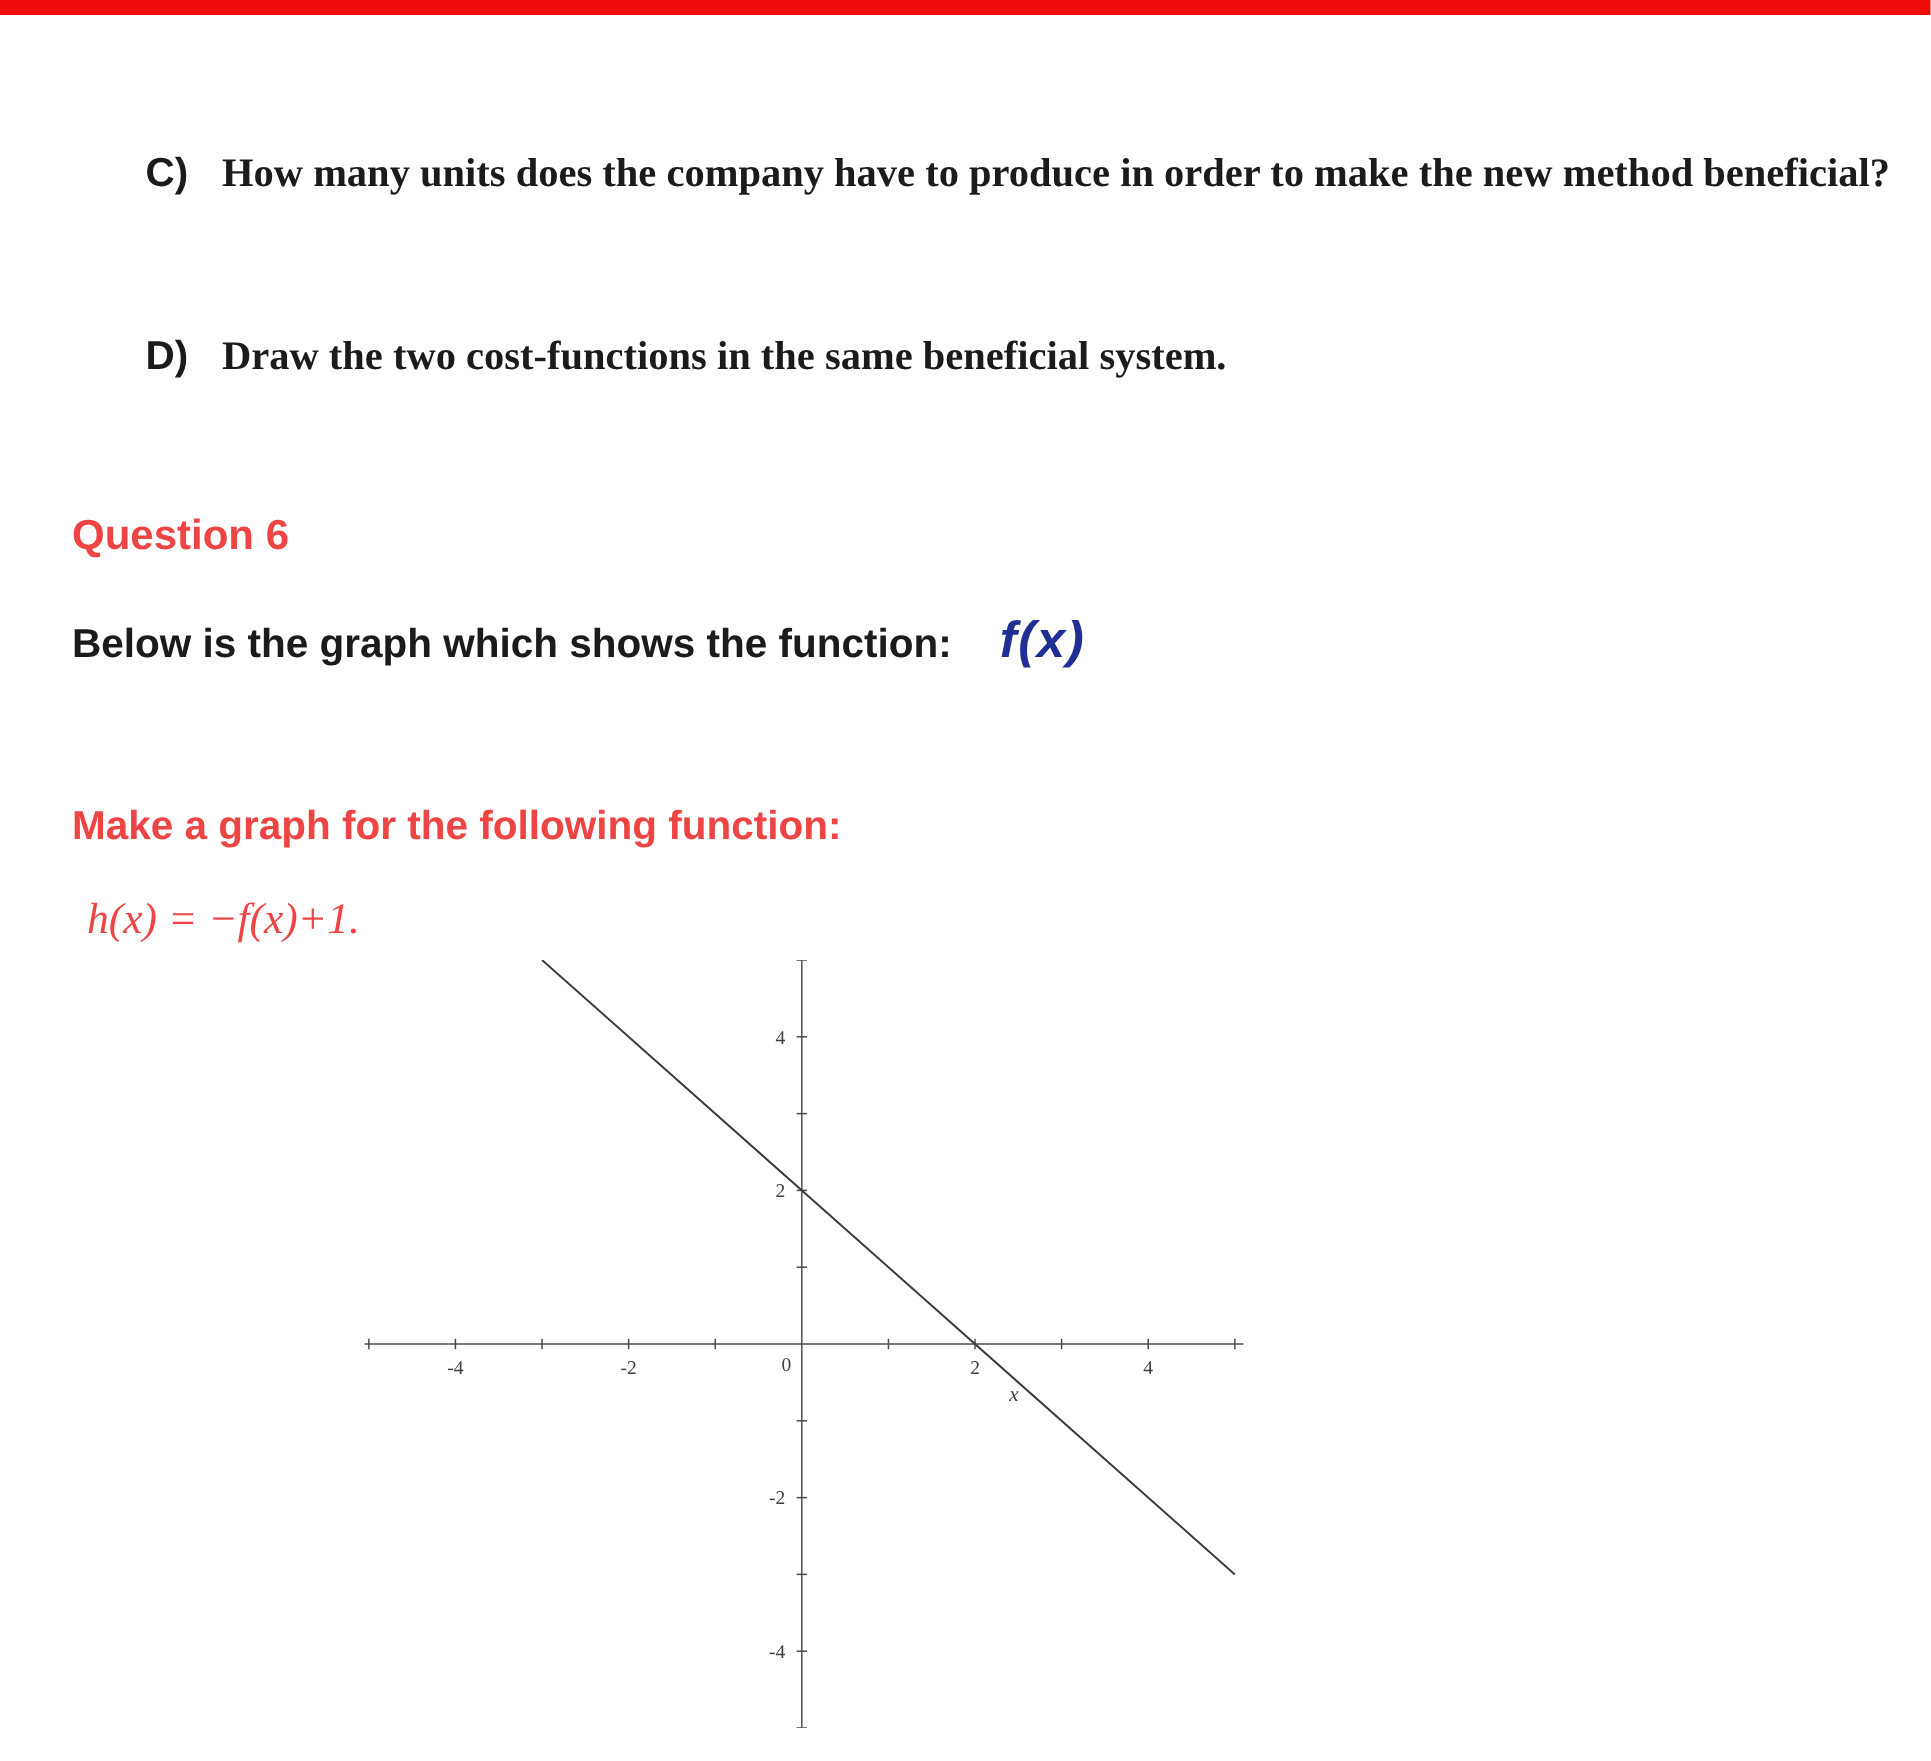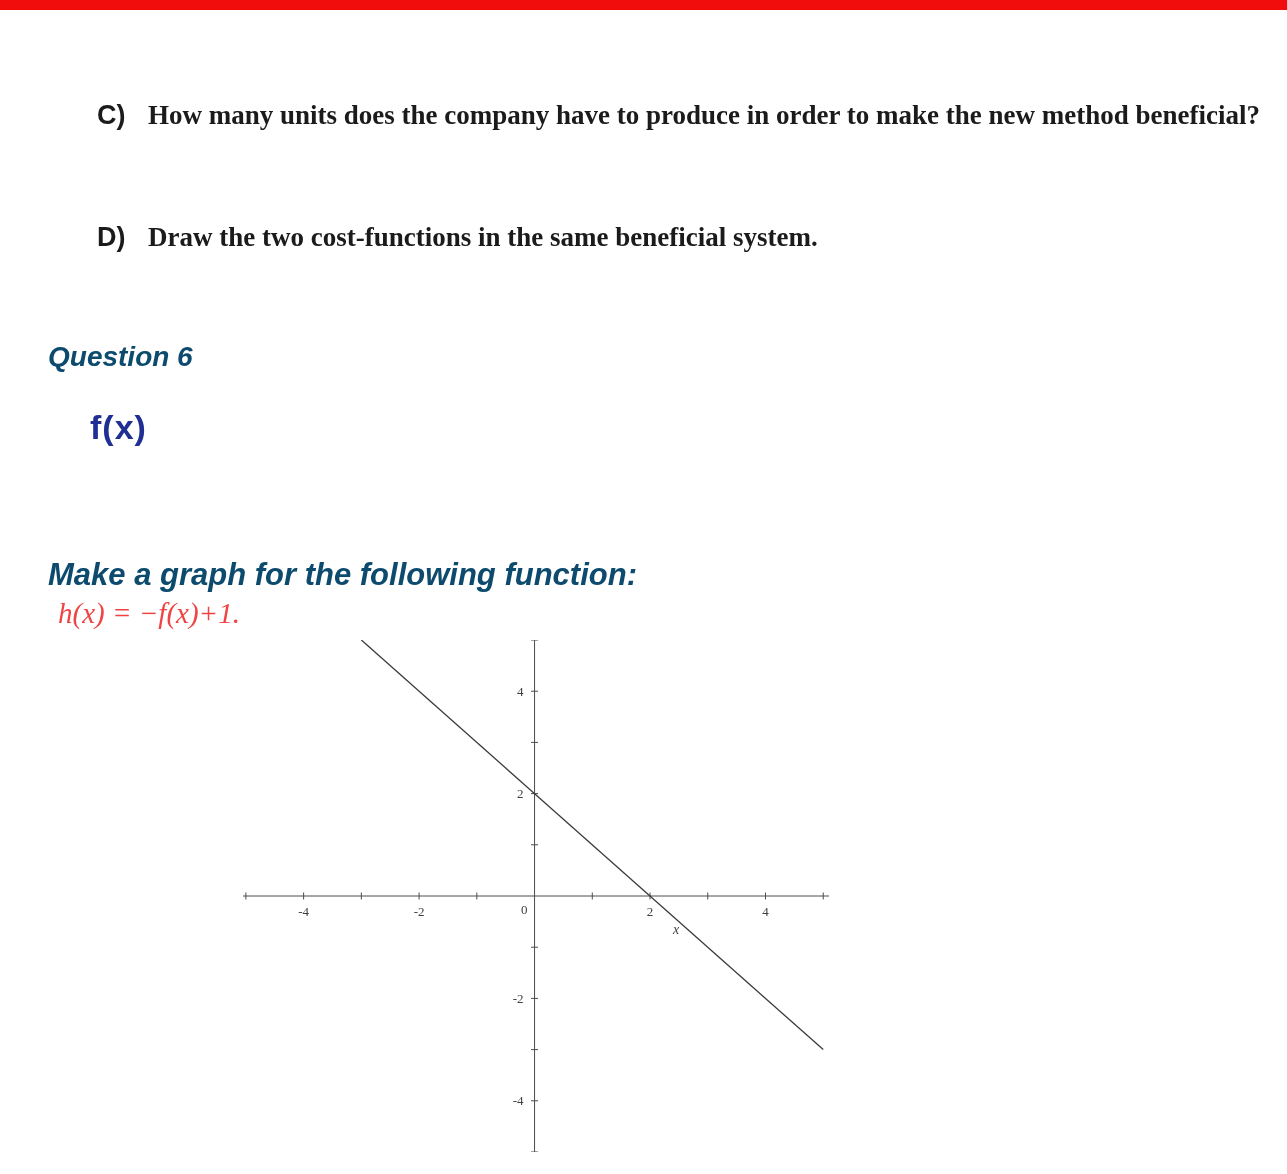--- a/index.html
+++ b/index.html
@@ -19,34 +19,34 @@
     font-weight: bold;
     font-size: 27px;
     line-height: 41px;
     color: #1b1b1b;
   }
   .qlabel { flex: 0 0 51px; }
   .qtext { width: 1115px; font-family: Liberation Serif, serif; }
   .heading {
     font-weight: bold;
     font-size: 28px;
-    color: #0c4a6e;
-    font-style: italic;
+    color: #ef4444;
   }
   .introline {
     display: flex;
     align-items: baseline;
     font-weight: bold;
     font-size: 27px;
   }
   .fname {
     font-family: "Liberation Sans", sans-serif;
     font-weight: bold;
+    font-style: italic;
     font-size: 34px;
-    margin-left: 42px;
+    margin-left: 32px;
     letter-spacing: 1px;
   }
   .formula {
     font-family: "Liberation Serif", serif;
     font-style: italic;
     font-size: 29px;
     color: #ef4444;
   }
   svg text {
     font-family: "Liberation Serif", serif;
@@ -65,24 +65,25 @@
 </div>
 
 <div class="abs qitem" style="left:97px; top:217px;">
   <span class="qlabel">D)</span>
   <span class="qtext">Draw the two cost-functions in the same beneficial system.</span>
 </div>
 
 <div class="abs heading" style="left:48px; top:341px;">Question 6</div>
 
 <div class="abs introline" style="left:48px; top:408px;">
+  <span>Below is the graph which shows the function:</span>
   <span class="fname" style="color: rgb(32, 47, 147);">f(x)</span>
 </div>
 
-<div class="abs heading" style="left:48px; top:557px; font-size:31px;">Make a graph for the following function:</div>
+<div class="abs heading" style="left:48px; top:535px; font-size:27px;">Make a graph for the following function:</div>
 
 <div class="abs formula" style="left:58px; top:597px;">h(x) = −f(x)+1.</div>
 
 <svg class="abs" style="left:243px; top:640px;" width="586" height="512" viewBox="0 0 586 512" aria-label="graph of f(x)">
     <line x1="0" y1="256" x2="586" y2="256" stroke="#4c4c4c" stroke-width="1"></line>
     <line x1="291.5566502463055" y1="0" x2="291.5566502463055" y2="512" stroke="#4c4c4c" stroke-width="1"></line>
     <line x1="2.886699507389153" y1="252.5" x2="2.886699507389153" y2="259.5" stroke="#4c4c4c" stroke-width="1"></line>
     <line x1="60.62068965517241" y1="252.5" x2="60.62068965517241" y2="259.5" stroke="#4c4c4c" stroke-width="1"></line>
     <line x1="118.35467980295567" y1="252.5" x2="118.35467980295567" y2="259.5" stroke="#4c4c4c" stroke-width="1"></line>
     <line x1="176.08866995073893" y1="252.5" x2="176.08866995073893" y2="259.5" stroke="#4c4c4c" stroke-width="1"></line>

